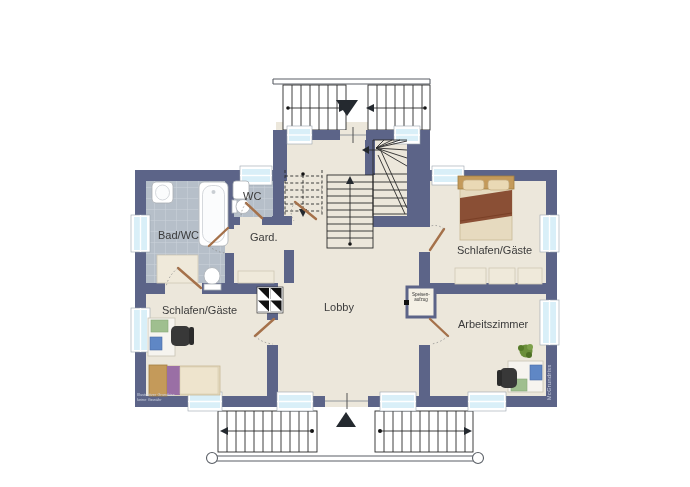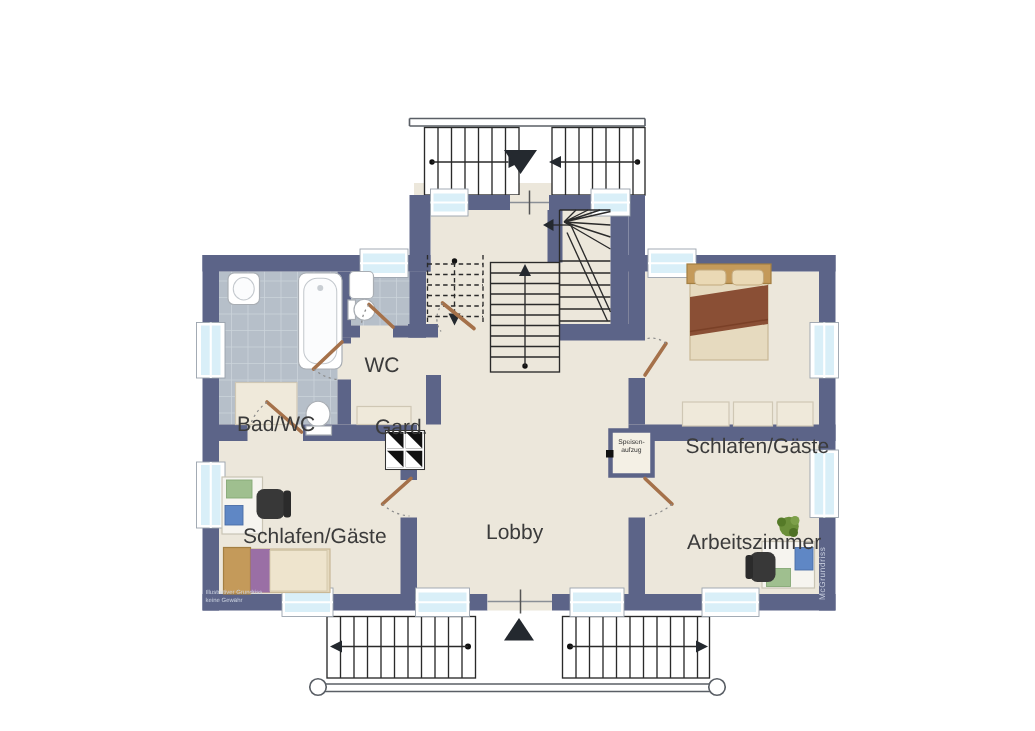--- a/index.html
+++ b/index.html
@@ -16,21 +16,21 @@
   .stair{stroke:var(--stair-line,#2a2a2a);stroke-width:0.9;fill:none;}
   .stair-fill{fill:#ffffff;stroke:var(--stair-line,#2a2a2a);stroke-width:0.9;}
   .dashed{stroke:var(--stair-line,#2a2a2a);stroke-width:0.9;fill:none;stroke-dasharray:3 2.2;}
   .door{stroke:var(--door-leaf,#a5714a);stroke-width:2.4;stroke-linecap:round;}
   .swing{stroke:#8a8a8a;stroke-width:0.8;fill:none;stroke-dasharray:1.5 2.4;}
   .fix{fill:#ffffff;stroke:#a9aeb4;stroke-width:0.8;}
   .fix2{fill:#fbfcfd;stroke:#c4c9ce;stroke-width:0.7;}
   .lightfurn{fill:var(--furniture-light,#efe9da);stroke:#cfc7b4;stroke-width:0.8;}
   .arrowhead{fill:#24292f;}
   .rail{stroke:#5a5f66;stroke-width:1.1;fill:none;}
-  .label{position:absolute;color:var(--label,#3b3b3b);font-size:14px;white-space:nowrap;margin-top:45px;}
+  .label{position:absolute;color:var(--label,#3b3b3b);font-size:11px;white-space:nowrap;}
   .tinylabel{position:absolute;color:#333;font-size:4.5px;line-height:5px;text-align:center;white-space:nowrap;}
   .watermark{
     position:absolute;left:546px;top:344px;height:56px;width:11px;
     writing-mode:vertical-rl;transform:rotate(180deg);
     color:var(--watermark,#c7cede);font-size:5.5px;letter-spacing:.4px;white-space:nowrap;
   }
   .disclaimer{position:absolute;left:137px;top:392px;color:#ccd3e0;font-size:4px;line-height:5px;white-space:nowrap;}
 </style>
 </head>
 <body>
@@ -361,21 +361,21 @@
   </g>
 </svg>
 
 <div>
   <div class="label" style="left:158px;top:229px">Bad/WC</div>
   <div class="label" style="left:243px;top:190px">WC</div>
   <div class="label" style="left:250px;top:231px">Gard.</div>
   <div class="label" style="left:162px;top:304px">Schlafen/Gäste</div>
   <div class="label" style="left:457px;top:244px">Schlafen/Gäste</div>
   <div class="label" style="left:324px;top:301px">Lobby</div>
-  <div class="label" style="left:458px;top:308px">Arbeitszimmer</div>
+  <div class="label" style="left:458px;top:318px">Arbeitszimmer</div>
 
   <div class="tinylabel" style="left:408px;top:292px;width:26px">
     <div>Speisen-</div>
     <div>aufzug</div>
   </div>
 
   <div class="watermark">McGrundriss</div>
 
   <div class="disclaimer">
     <div>Illustrativer Grundriss</div>

